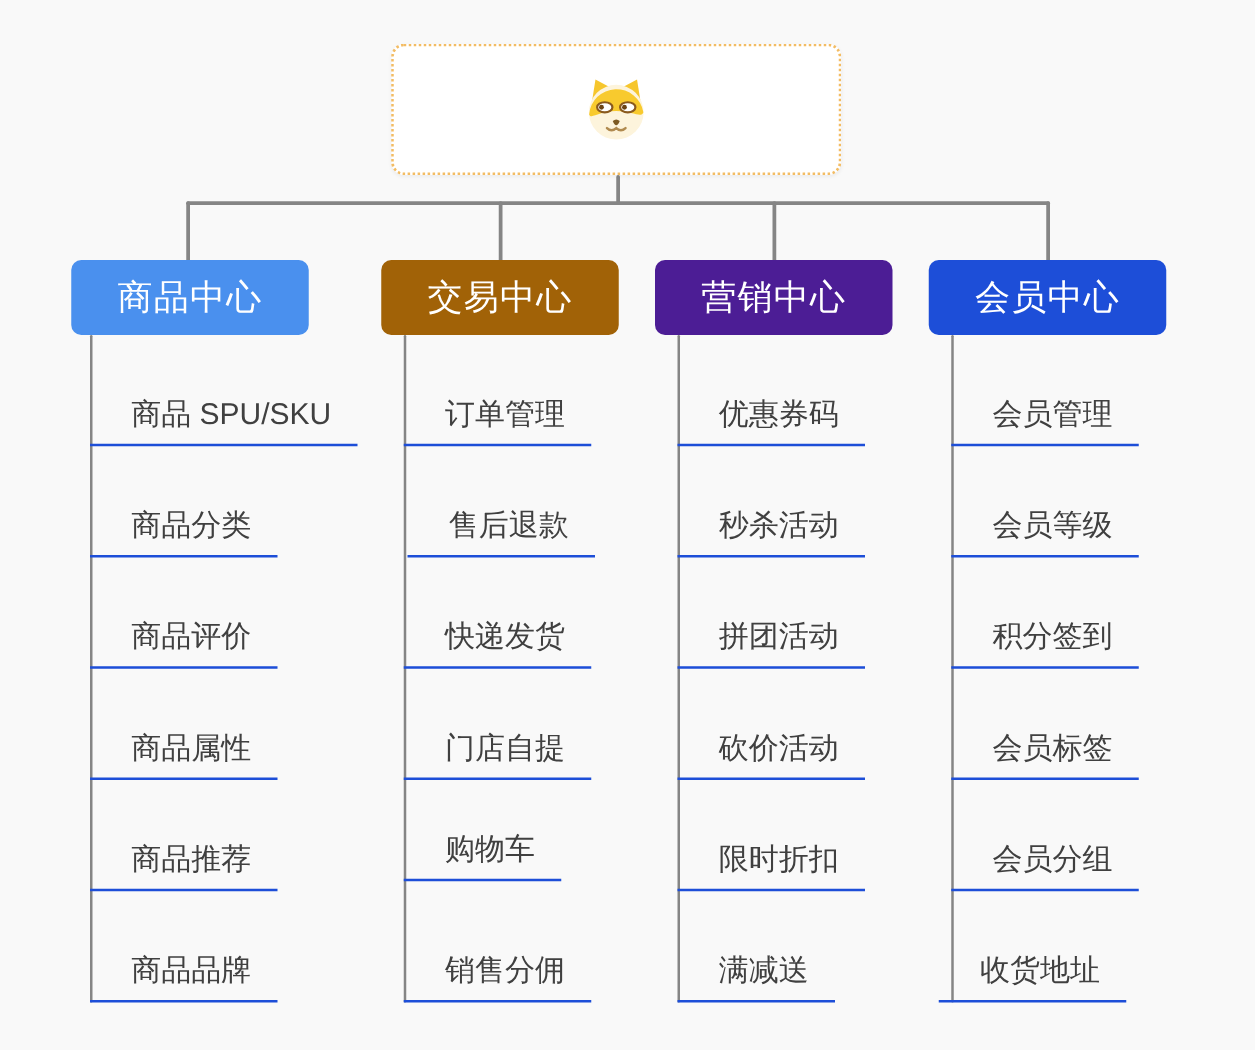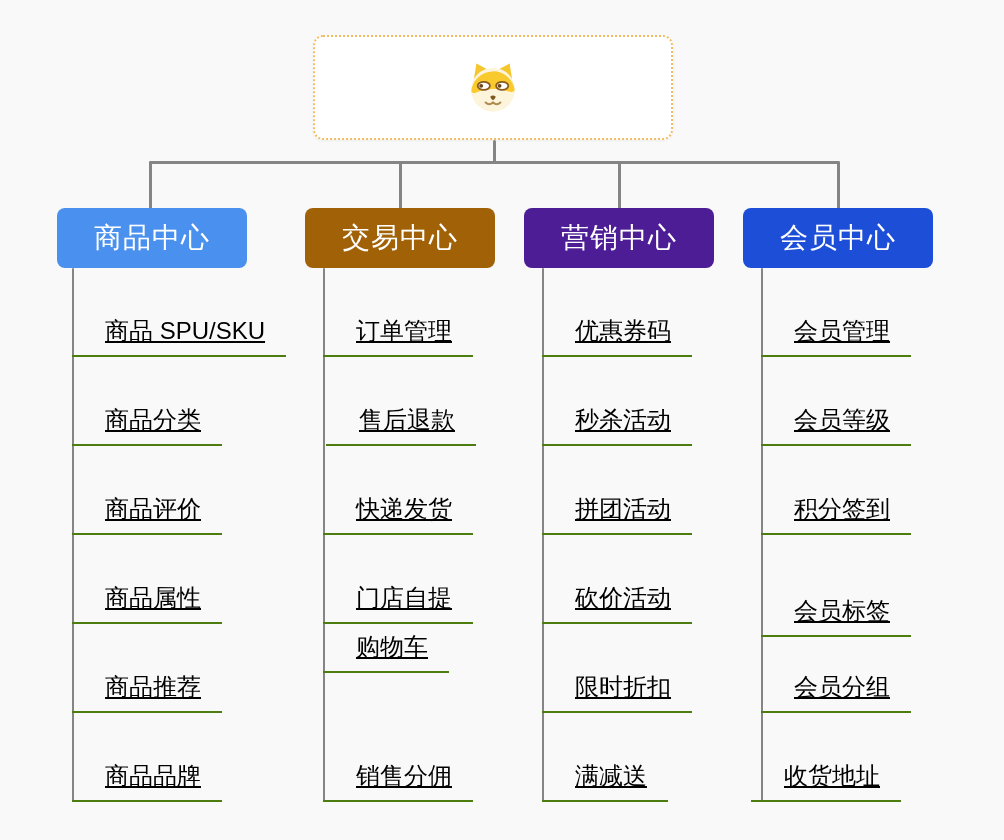--- a/index.html
+++ b/index.html
@@ -24,23 +24,23 @@
   
   .branch-box{
     position:absolute;top:208px;width:190px;height:60px;
     border-radius:8px;display:flex;align-items:center;justify-content:center;
     color:#ffffff;font-size:28px;letter-spacing:1px;
   }
   
   .leaf{
     position:absolute;box-sizing:border-box;height:46px;
     padding:0 21px 8px 33px;
-    border-bottom:2px solid #4d7c0f;
+    border-bottom:2px solid #1d4ed8;
     display:flex;align-items:flex-end;
-    font-size:24px;color:#000000;white-space:nowrap;text-decoration:underline;
+    font-size:24px;color:#404040;white-space:nowrap;
   }
   .dog{width:56px;height:56px;flex:0 0 auto;}
 </style>
 </head>
 <body>
 
 <div class="cline" style="left:493px;top:140px;width:3px;height:24px;"></div>
 <div class="cline" style="left:149px;top:161px;width:691px;height:3px;"></div>
 <div class="cline" style="left:149px;top:161px;width:3px;height:49px;"></div>
 <div class="cline" style="left:399px;top:161px;width:3px;height:49px;"></div>
@@ -77,28 +77,28 @@
 <div class="leaf" style="left:72px;top:400px;">商品分类</div>
 <div class="leaf" style="left:72px;top:489px;">商品评价</div>
 <div class="leaf" style="left:72px;top:578px;">商品属性</div>
 <div class="leaf" style="left:72px;top:667px;">商品推荐</div>
 <div class="leaf" style="left:72px;top:756px;">商品品牌</div>
 
 <div class="leaf" style="left:323px;top:311px;">订单管理</div>
 <div class="leaf" style="left:326px;top:400px;">售后退款</div>
 <div class="leaf" style="left:323px;top:489px;">快递发货</div>
 <div class="leaf" style="left:323px;top:578px;">门店自提</div>
-<div class="leaf" style="left:323px;top:627px;">购物车</div>
+<div class="leaf" style="left:323px;top:659px;">购物车</div>
 <div class="leaf" style="left:323px;top:756px;">销售分佣</div>
 
 <div class="leaf" style="left:542px;top:311px;">优惠券码</div>
 <div class="leaf" style="left:542px;top:400px;">秒杀活动</div>
 <div class="leaf" style="left:542px;top:489px;">拼团活动</div>
 <div class="leaf" style="left:542px;top:578px;">砍价活动</div>
 <div class="leaf" style="left:542px;top:667px;">限时折扣</div>
 <div class="leaf" style="left:542px;top:756px;">满减送</div>
 
 <div class="leaf" style="left:761px;top:311px;">会员管理</div>
 <div class="leaf" style="left:761px;top:400px;">会员等级</div>
 <div class="leaf" style="left:761px;top:489px;">积分签到</div>
-<div class="leaf" style="left:761px;top:591px;">会员标签</div>
+<div class="leaf" style="left:761px;top:578px;">会员标签</div>
 <div class="leaf" style="left:761px;top:667px;">会员分组</div>
 <div class="leaf" style="left:751px;top:756px;">收货地址</div>
 
 </body></html>

